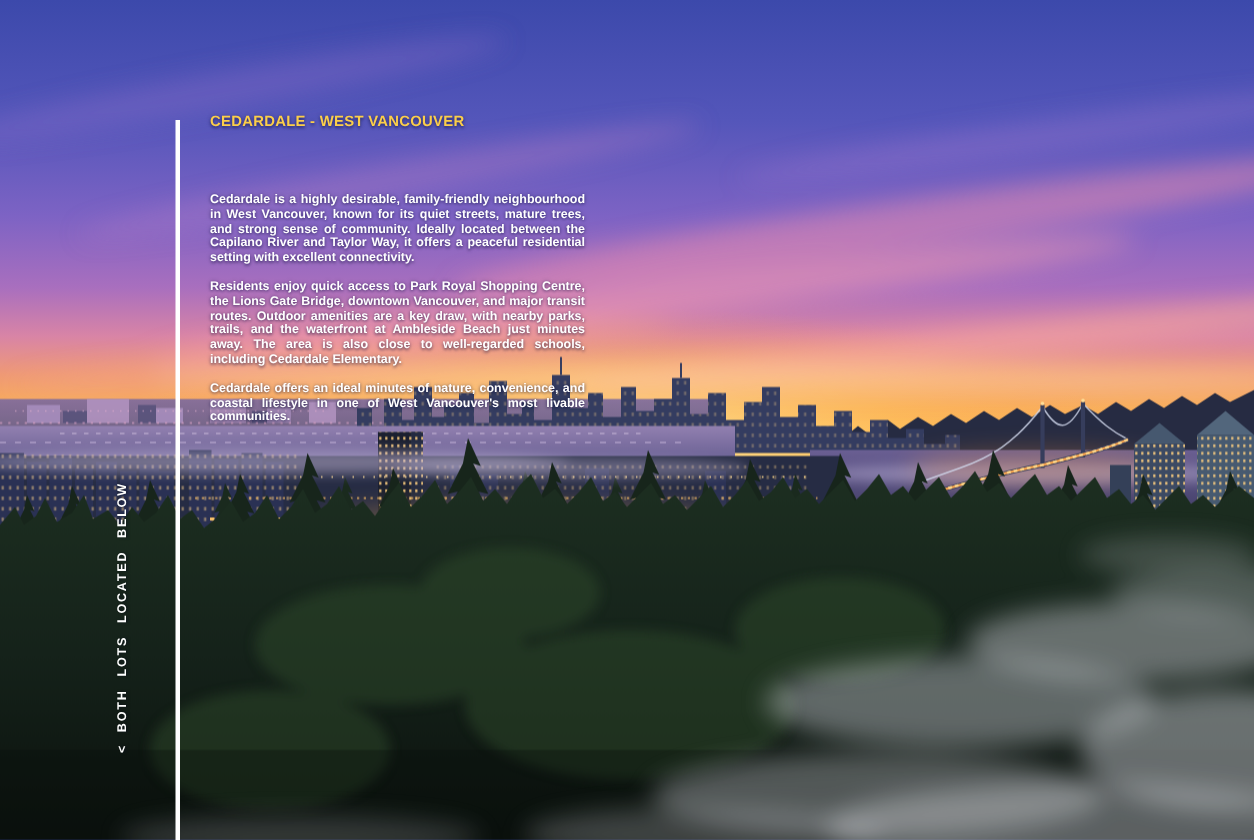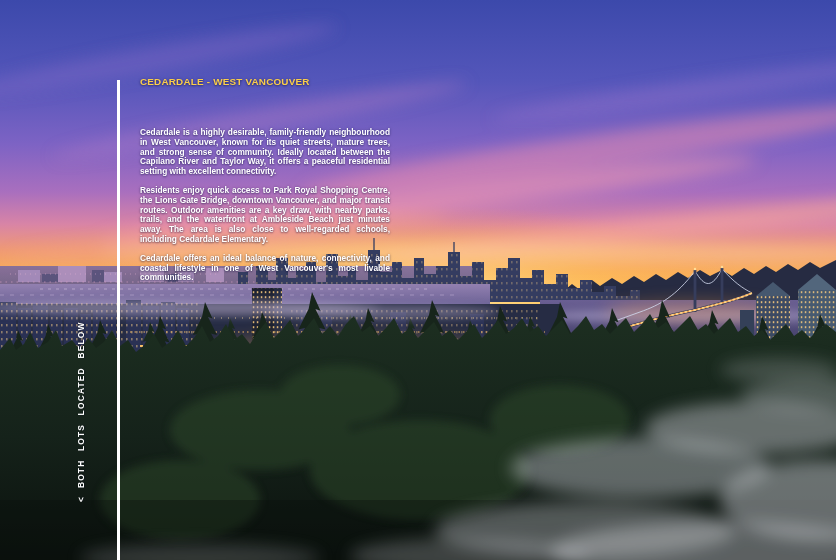--- a/index.html
+++ b/index.html
@@ -249,20 +249,20 @@
     </g>
   </svg>
   </div>
 
   <div class="divider" style="background: rgb(255, 255, 255);"></div>
 
   <div class="panel">
     <h1 style="color: rgb(251, 206, 74);">CEDARDALE - WEST VANCOUVER</h1>
     <p style="color: rgb(255, 255, 255); margin-top: 41px;">Cedardale is a highly desirable, family-friendly neighbourhood in West Vancouver, known for its quiet streets, mature trees, and strong sense of community. Ideally located between the Capilano River and Taylor Way, it offers a peaceful residential setting with excellent connectivity.</p>
     <p style="color: rgb(255, 255, 255);">Residents enjoy quick access to Park Royal Shopping Centre, the Lions Gate Bridge, downtown Vancouver, and major transit routes. Outdoor amenities are a key draw, with nearby parks, trails, and the waterfront at Ambleside Beach just minutes away. The area is also close to well-regarded schools, including Cedardale Elementary.</p>
-    <p style="color: rgb(255, 255, 255);">Cedardale offers an ideal balance of nature, connectivity, and coastal lifestyle in one of West Vancouver's most livable communities.</p>
+    <p style="color: rgb(255, 255, 255);">Cedardale offers an ideal minutes of nature, convenience, and coastal lifestyle in one of West Vancouver's most livable communities.</p>
   </div>
 
   <div class="vlabel" style="color: rgb(255, 255, 255);">
     <span class="chev">&lt;</span><span>BOTH LOTS LOCATED BELOW</span>
   </div>
 
 </div>
 
 </body></html>

